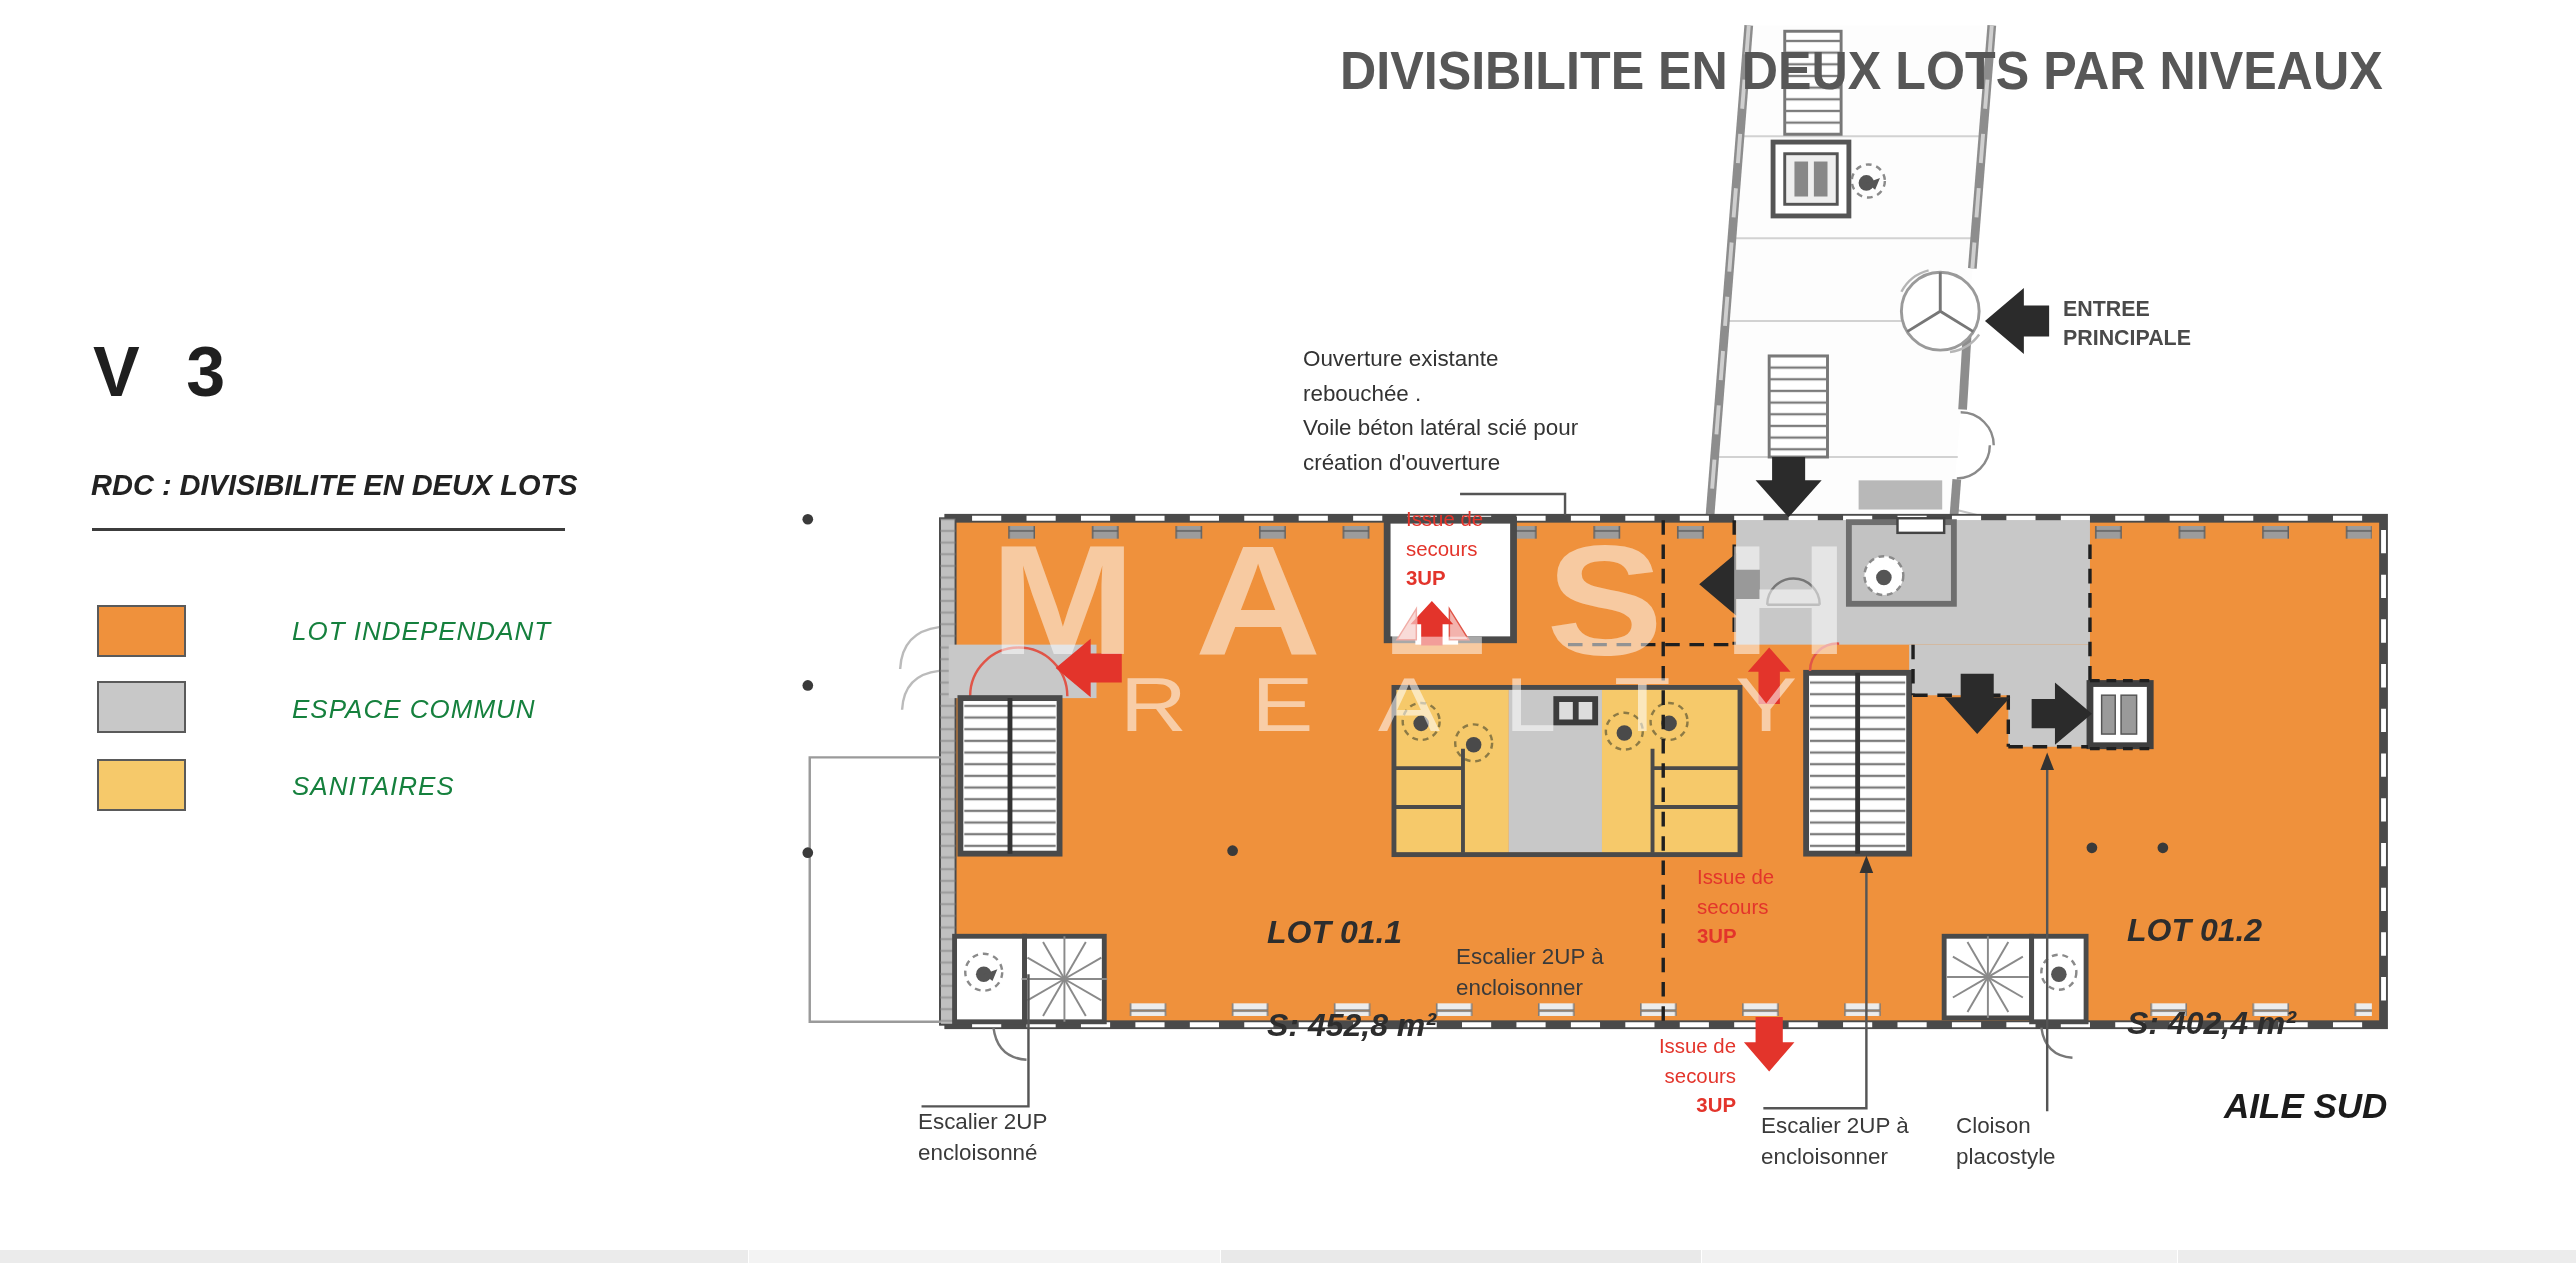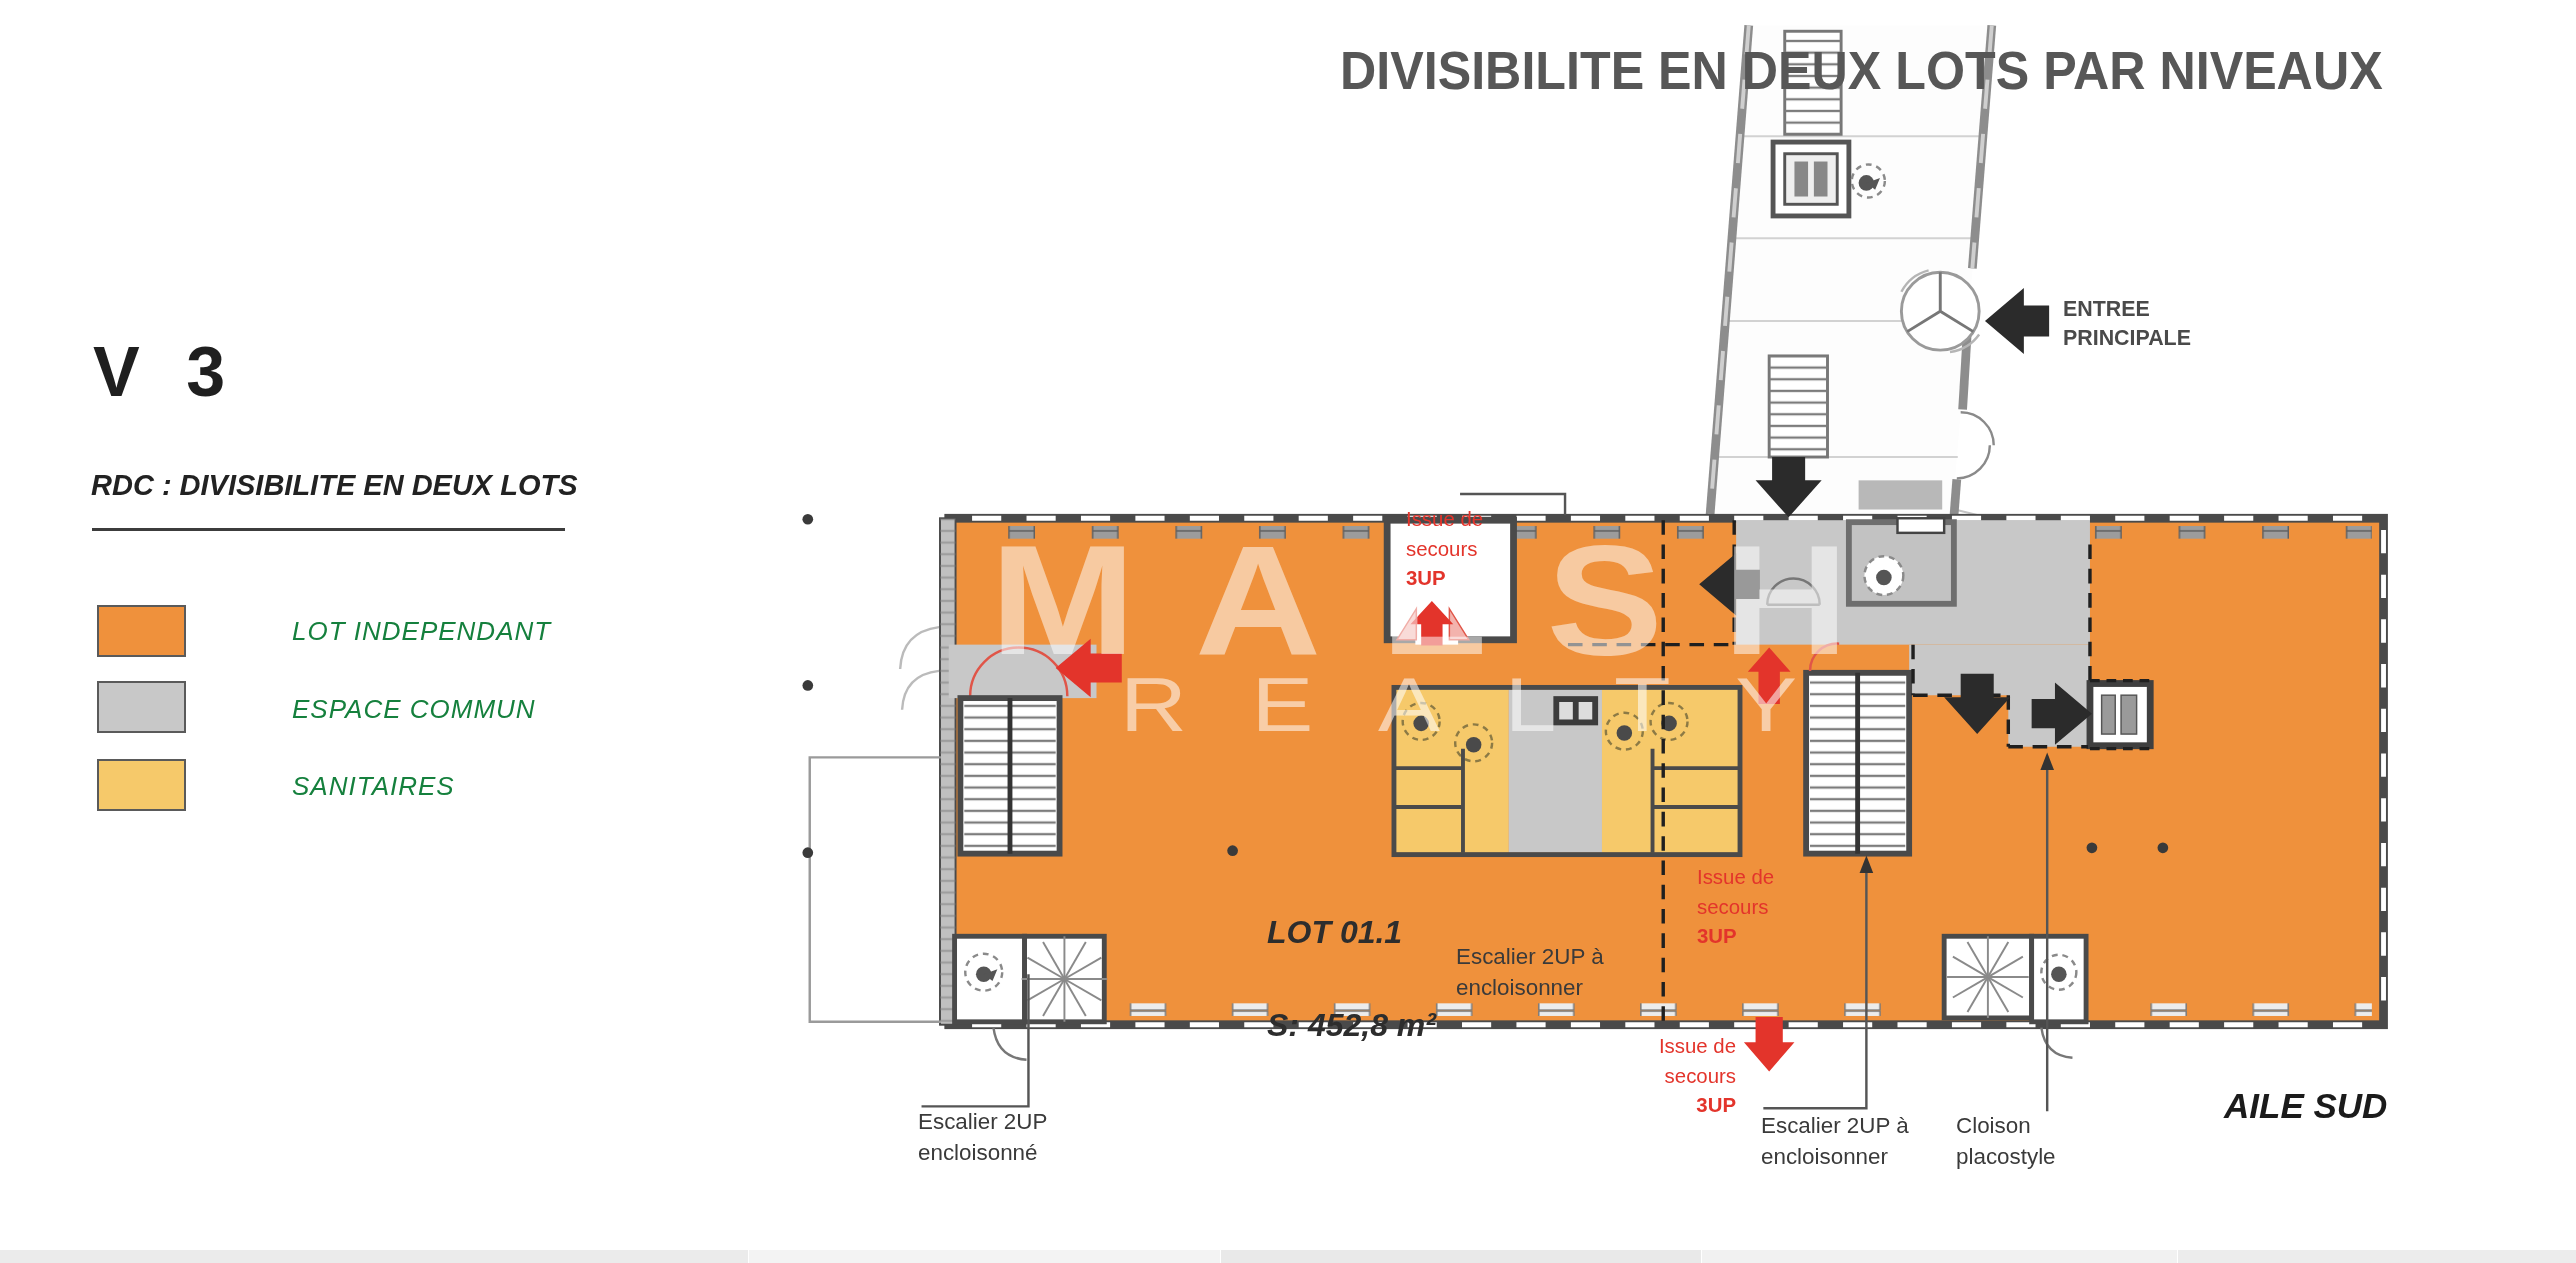--- a/index.html
+++ b/index.html
@@ -303,20 +303,24 @@
   <div class="abs plan-heading">RDC : DIVISIBILITE EN DEUX LOTS</div>
   <div class="abs heading-rule"></div>
 
   <div class="abs swatch sw-lot"></div>
   <div class="abs legend-label ll-1">LOT INDEPENDANT</div>
   <div class="abs swatch sw-common"></div>
   <div class="abs legend-label ll-2">ESPACE COMMUN</div>
   <div class="abs swatch sw-sanit"></div>
   <div class="abs legend-label ll-3">SANITAIRES</div>
 
+  <div class="abs note note-ouverture pre">Ouverture existante
+rebouchée .
+Voile béton latéral scié pour
+création d'ouverture</div>
   <div class="abs note-entree pre">ENTREE
 PRINCIPALE</div>
 
   <div class="abs exit exit-room">
     <div class="pre">Issue de
 secours</div>
     <div class="up">3UP</div>
   </div>
   <div class="abs exit exit-mid">
     <div class="pre">Issue de
@@ -325,20 +329,24 @@
   </div>
   <div class="abs exit exit-bottom">
     <div class="pre">Issue de
 secours</div>
     <div class="up">3UP</div>
   </div>
 
   <div class="abs lot-label lot-1">
     <div>LOT 01.1</div>
     <div>S: 452,8 m²</div>
+  </div>
+  <div class="abs lot-label lot-2">
+    <div>LOT 01.2</div>
+    <div>S: 402,4 m²</div>
   </div>
 
   <div class="abs small-note esc-center pre">Escalier 2UP à
 encloisonner</div>
   <div class="abs small-note esc-left pre">Escalier 2UP
 encloisonné</div>
   <div class="abs small-note esc-bottom pre">Escalier 2UP à
 encloisonner</div>
   <div class="abs small-note cloison pre">Cloison
 placostyle</div>

